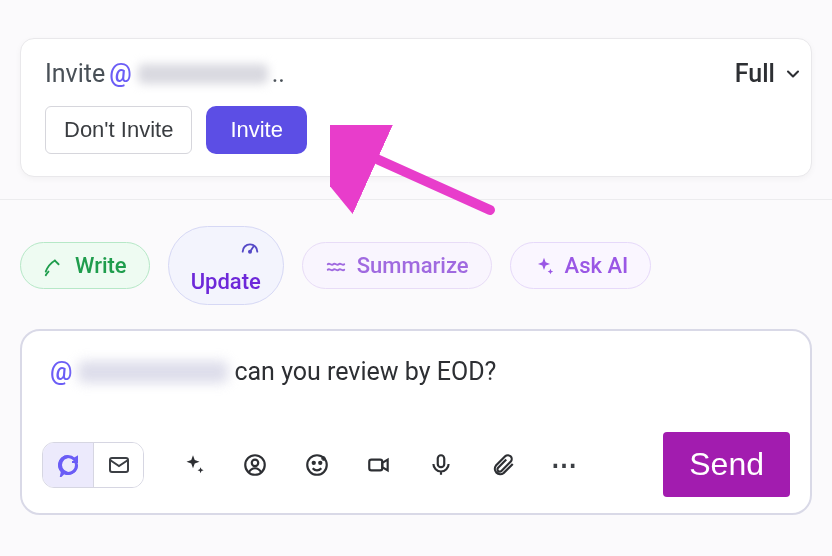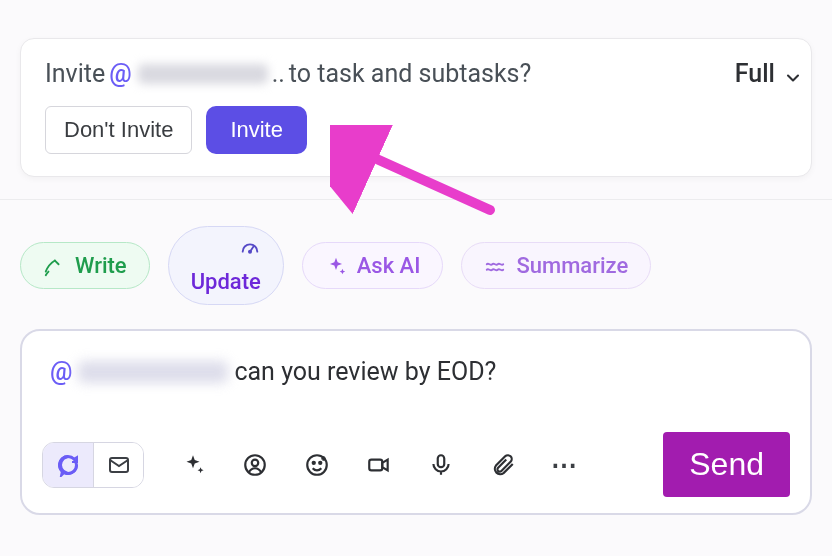--- a/index.html
+++ b/index.html
@@ -43,21 +43,21 @@
     display: inline-block;
     width: 130px;
     height: 20px;
     background: #d9d9e0;
     border-radius: 5px;
     filter: blur(5px);
     margin-left: 2px;
   }
   .invite-scope {
     display: flex;
-    align-items: flex-end;
+    align-items: center;
     gap: 8px;
     font-size: 25px;
     color: #2d2f33;
     cursor: pointer;
     font-weight: 500;
   }
   .chevron svg { width: 20px; height: 20px; display:block; }
 
   .invite-actions {
     display: flex;
@@ -206,21 +206,20 @@
 </head>
 <body>
 
 <div class="invite-card">
   <div class="invite-row">
     <div class="invite-prompt">
       <span>Invite </span>
       <span class="mention-at">@</span>
       <span class="mention-blur"></span>
       <span>..</span>
-      <span> to task and subtasks?</span>
     </div>
     <div class="invite-scope">
       <span>Full</span>
       <span class="chevron">
         <svg viewBox="0 0 24 24" fill="none" stroke="#2d2f33" stroke-width="2.5" stroke-linecap="round" stroke-linejoin="round">
             <polyline points="6 9 12 15 18 9"></polyline>
           </svg>
       </span>
     </div>
   </div>
@@ -259,38 +258,38 @@
     <span>
       <svg viewBox="0 0 24 24" fill="none" stroke="#5549c7" stroke-width="2" stroke-linecap="round">
         <path d="M4 16a8 8 0 0 1 16 0"></path>
         <line x1="12" y1="16" x2="16" y2="10"></line>
         <circle cx="12" cy="16" r="1.2" fill="#5549c7"></circle>
       </svg>
     </span>
     <span>Update</span>
   </div>
 
+  <div class="pill pill-purple">
+    <span>
+      <svg viewBox="0 0 24 24" fill="none" stroke="#a06ae0" stroke-width="2" stroke-linecap="round">
+        <path d="M3 9c2-2 4 2 6 0s4 2 6 0 4 2 6 0"></path>
+        <path d="M3 15c2-2 4 2 6 0s4 2 6 0 4 2 6 0"></path>
+      </svg>
+    </span>
+    <span>Summarize</span>
+  </div>
+
   <div class="pill pill-purple2">
     <span>
       <svg viewBox="0 0 24 24" fill="#9a57e5">
         <path d="M12 2l1.8 4.8L18.6 8.6 13.8 10.4 12 15.2 10.2 10.4 5.4 8.6 10.2 6.8z"></path>
         <path d="M19 14l.9 2.1L22 17l-2.1.9L19 20l-.9-2.1L16 17l2.1-.9z"></path>
       </svg>
     </span>
     <span>Ask AI</span>
-  </div>
-
-  <div class="pill pill-purple">
-    <span>
-      <svg viewBox="0 0 24 24" fill="none" stroke="#a06ae0" stroke-width="2" stroke-linecap="round">
-        <path d="M3 9c2-2 4 2 6 0s4 2 6 0 4 2 6 0"></path>
-        <path d="M3 15c2-2 4 2 6 0s4 2 6 0 4 2 6 0"></path>
-      </svg>
-    </span>
-    <span>Summarize</span>
   </div>
 
 </div>
 
 <div class="composer">
   <div class="composer-text">
     <span class="mention-at">@</span>
     <span class="mention-blur2"></span>
     <span> can you review by EOD?</span>
   </div>

